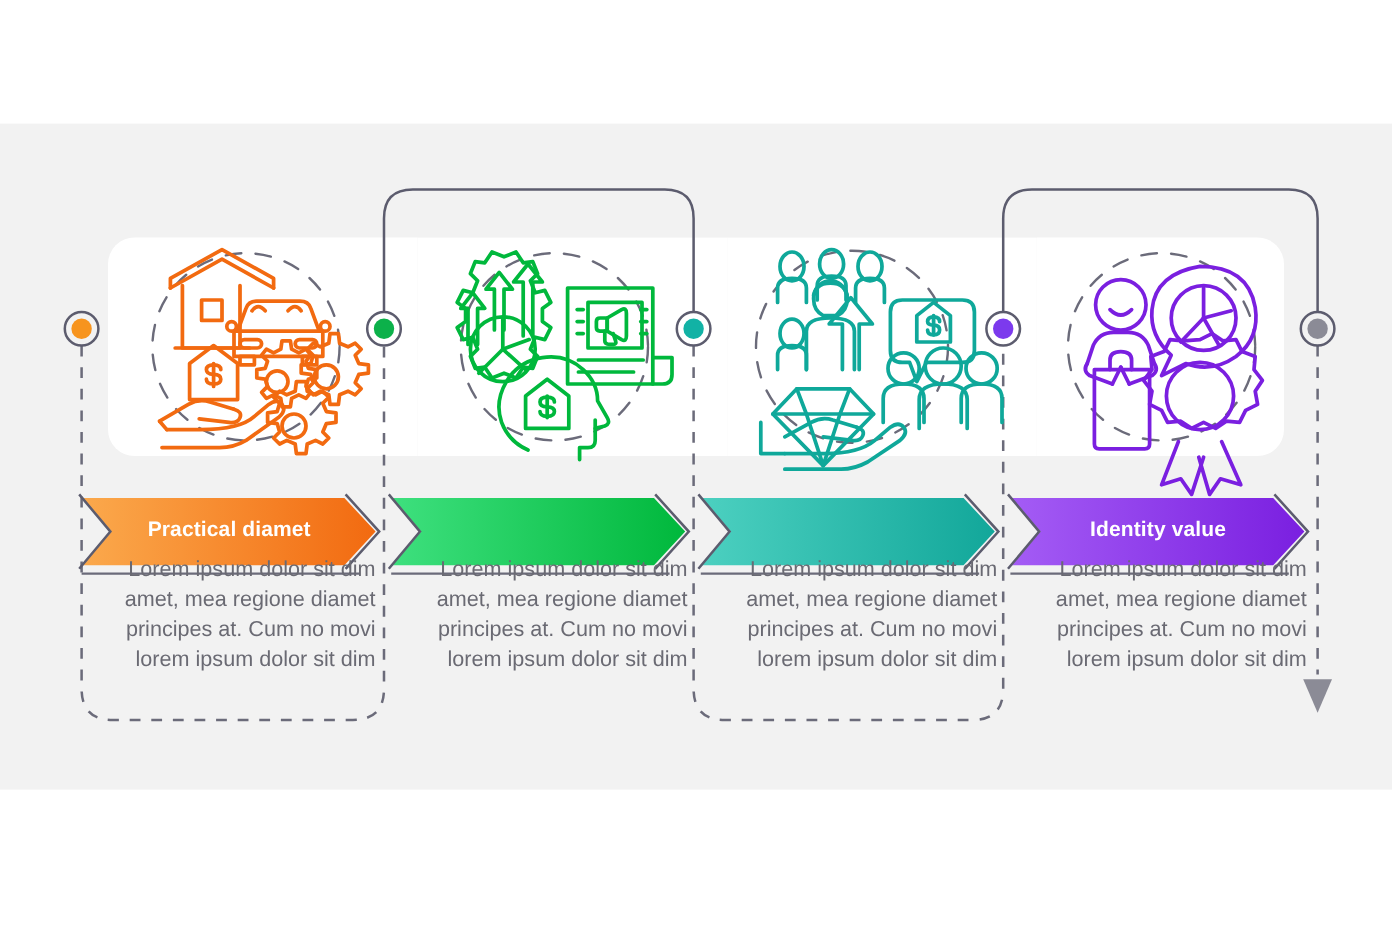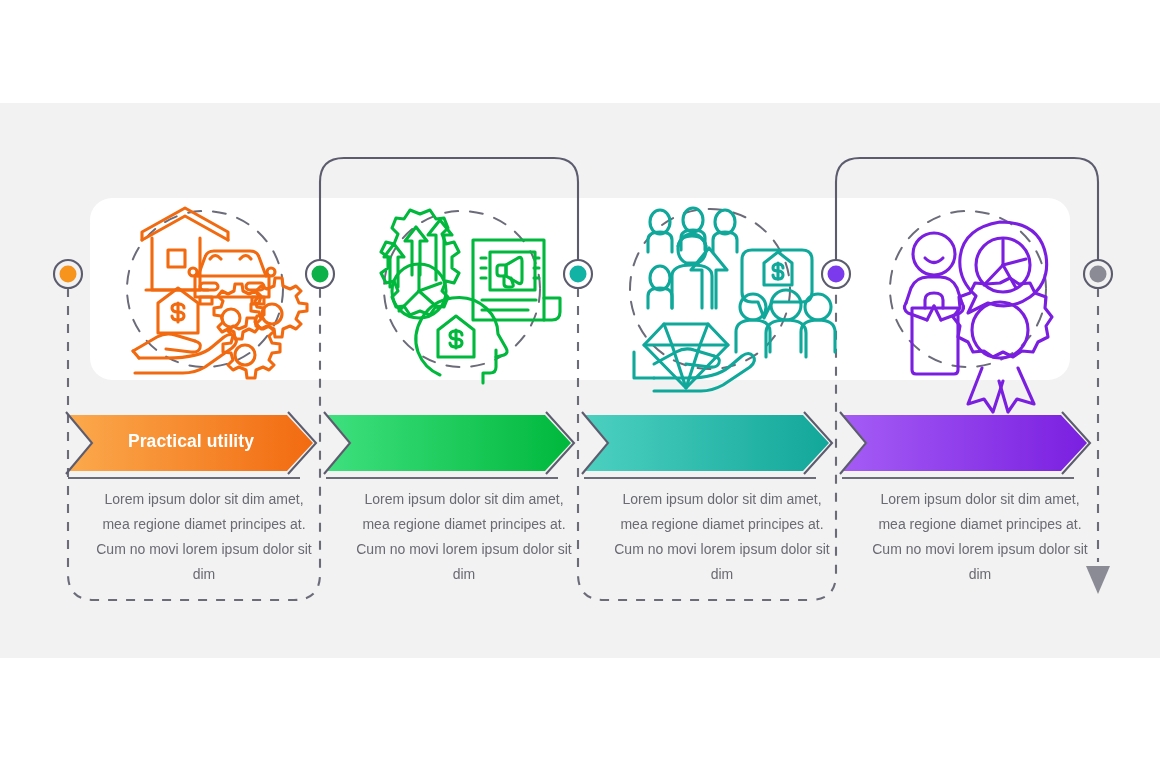--- a/index.html
+++ b/index.html
@@ -23,26 +23,26 @@
     font-weight:bold;
     font-size:17.5px;
     letter-spacing:.1px;
     white-space:nowrap;
     text-align:center;
     top:431px;
     pointer-events:none;
   }
   .desc{
     position:absolute;
-    top:487px;
+    top:462px;
     width:218px;
     color:#6a6a73;
-    font-size:14px;
+    font-size:18px;
     line-height:25px;
-    text-align:center;
+    text-align:right;
   }
 </style>
 </head>
 <body>
 
 <div id="stage">
 
   <div id="band"></div>
 
   <div class="card first" style="left:90px;width:258px;"></div>
@@ -268,20 +268,21 @@
       <path d="M1003 265 L984 285"></path>
 
       <path d="M1000 283 l10 -5 l9 6 l11 -1 l5 10 l11 4 l-1 11 l7 9 l-6 9 l2 11 l-10 5 l-5 10 l-11 -1 l-9 6 l-10 -5 l-10 5 l-9 -6 l-11 1 l-5 -10 l-10 -5 l2 -11 l-7 -9 l7 -9 l-1 -11 l11 -4 l5 -10 l11 1 Z"></path>
       <circle cx="1000" cy="330" r="28"></circle>
       <path d="M982 368 L968 404 L984 399 L993 412 L1003 381"></path>
       <path d="M1018 368 L1034 404 L1017 399 L1008 412 L999 381"></path>
     </g>
 
   </svg>
 
-  <div class="banner-text" style="left:69px;width:244px;">Practical utility</div>
+  <div class="banner-text" style="left:69px;width:244px;">Practical diamet</div>
+  <div class="banner-text" style="left:843px;width:244px;">Identity value</div>
 
   <div class="desc" style="left:95px;">Lorem ipsum dolor sit dim amet, mea regione diamet principes at. Cum no movi lorem ipsum dolor sit dim</div>
   <div class="desc" style="left:355px;">Lorem ipsum dolor sit dim amet, mea regione diamet principes at. Cum no movi lorem ipsum dolor sit dim</div>
   <div class="desc" style="left:613px;">Lorem ipsum dolor sit dim amet, mea regione diamet principes at. Cum no movi lorem ipsum dolor sit dim</div>
   <div class="desc" style="left:871px;">Lorem ipsum dolor sit dim amet, mea regione diamet principes at. Cum no movi lorem ipsum dolor sit dim</div>
 
 </div>
 
 </body></html>

